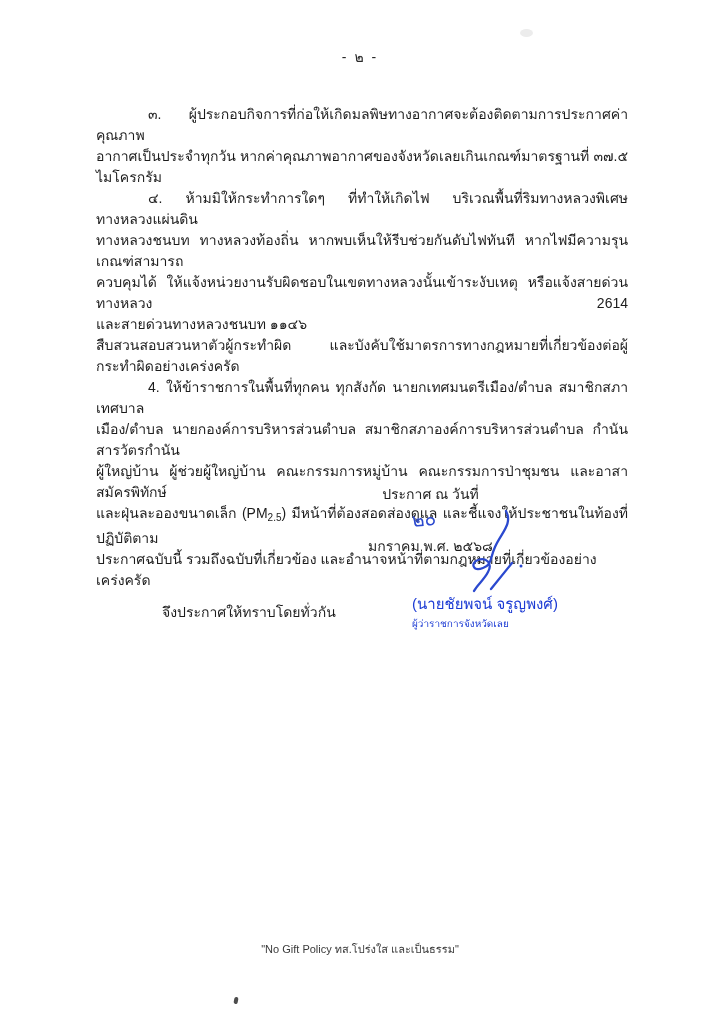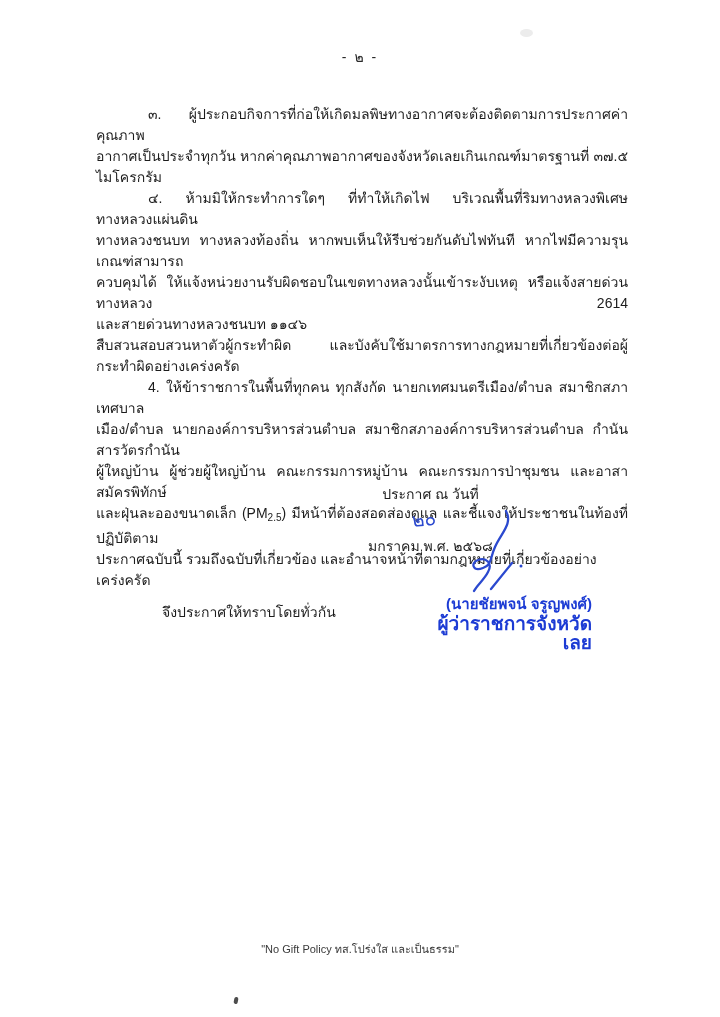--- a/index.html
+++ b/index.html
@@ -77,26 +77,26 @@
     top: 505px;
     width: 92px;
     height: 92px;
   }
 
   .signer {
     position: absolute;
     left: 412px;
     top: 594px;
     width: 180px;
-    text-align: right;
+    text-align: left;
     color: #1c3bd4;
-    font-weight: bold;
+    font-weight: normal;
   }
   .signer-name { font-size: 15px; line-height: 20px; }
-  .signer-title { font-size: 19px; line-height: 19px; }
+  .signer-title { font-size: 10px; line-height: 19px; }
 
   .footer {
     position: absolute;
     left: 0;
     top: 940px;
     width: 100%;
     text-align: center;
     font-size: 11px;
     color: #3a3a3a;
   }

